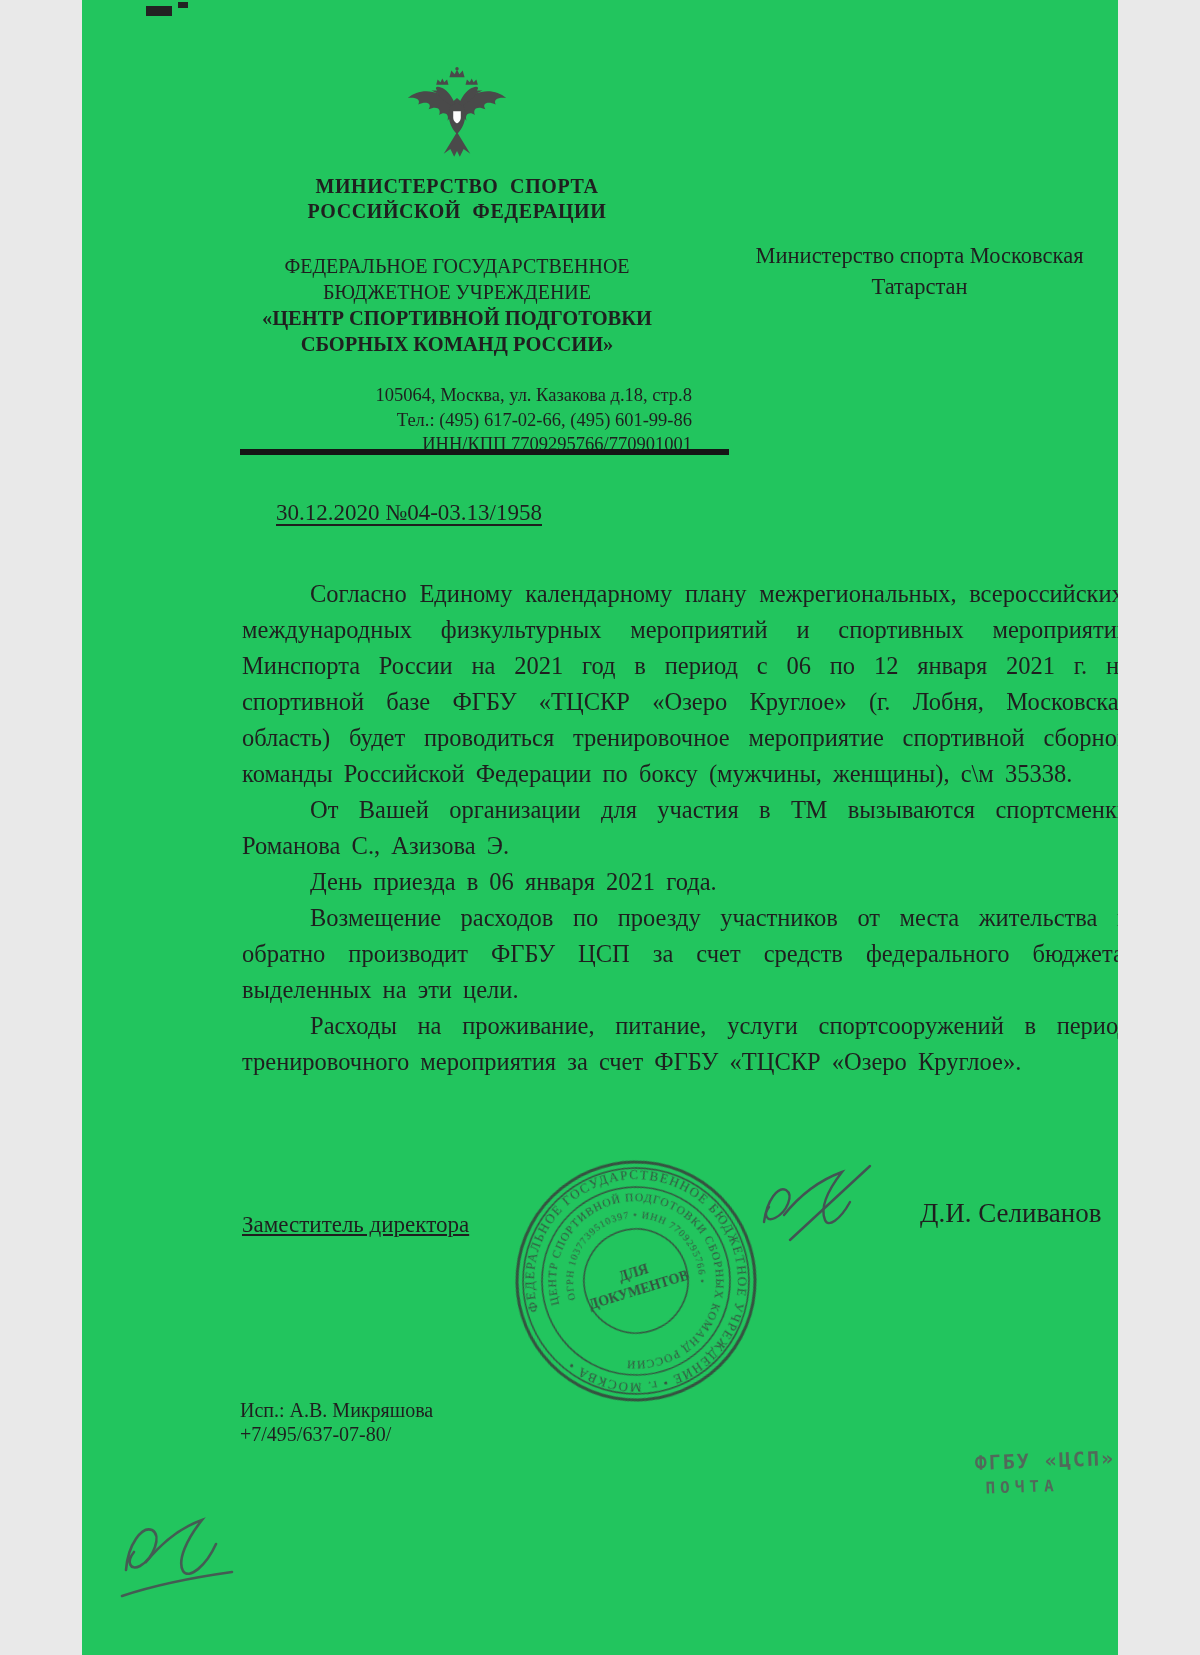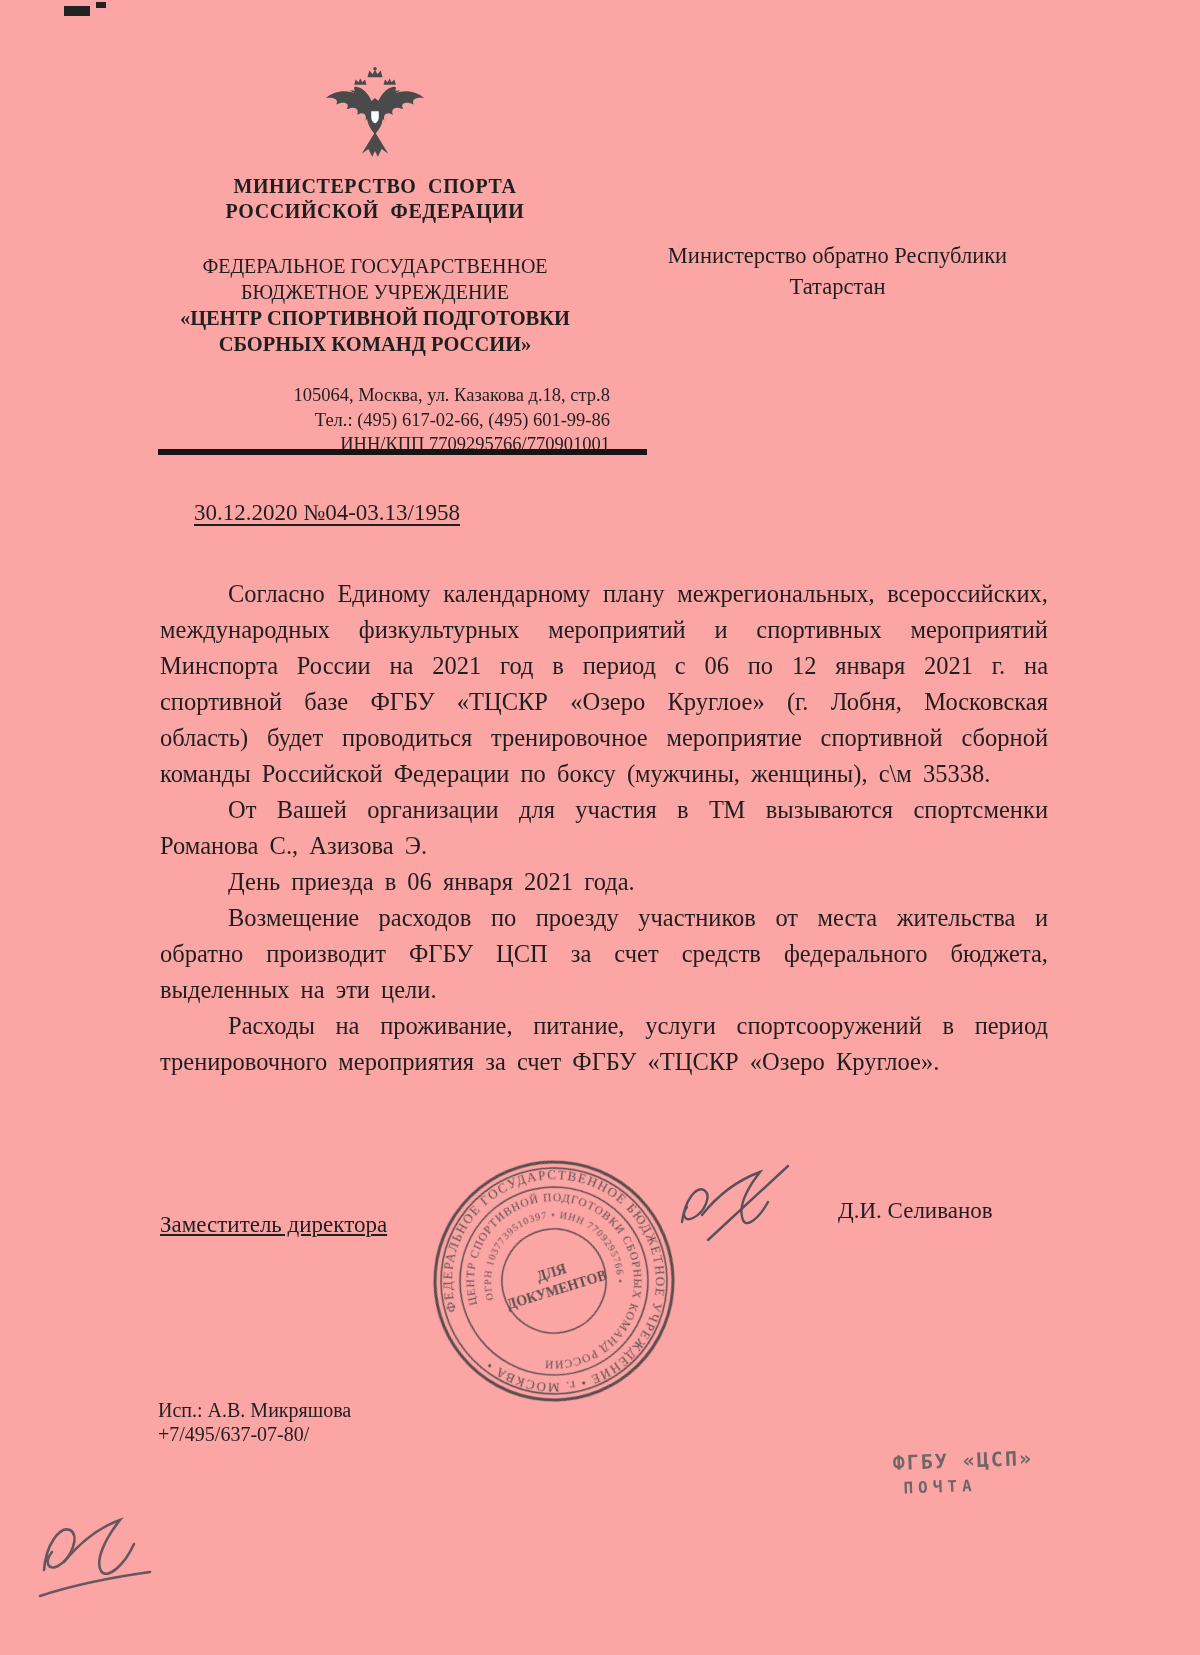--- a/index.html
+++ b/index.html
@@ -1,20 +1,20 @@
 <!DOCTYPE html>
 <html><head>
 <meta charset="utf-8">
 <style>
   html,body{margin:0;padding:0;background:#e9e9e9;}
   .page{
     position:relative;
-    width:1200px;height:1655px;
+    width:1036px;height:1655px;
     margin:0 auto;
-    background:#fca5a5;
+    background:#22c55e;
     font-family:"Liberation Serif","DejaVu Serif",serif;
     color:#1f1f1f;
     overflow:hidden;
   }
   
   .org-block{
     position:absolute;left:140px;top:62px;width:470px;
     text-align:center;
   }
   .emblem{display:block;margin:0 auto 6px auto;}
@@ -34,21 +34,21 @@
     font-size:23px;text-decoration:underline;text-underline-offset:4px;margin-left:28px;
   }
   
   .letter-body{
     position:absolute;left:160px;top:576px;width:888px;
     font-size:24.5px;line-height:36px;text-align:justify;word-spacing:5px;
   }
   .letter-body p{margin:0;text-indent:68px;}
   
   .sig-position{position:absolute;left:160px;top:1212px;font-size:23px;text-decoration:underline;}
-  .sig-name{position:absolute;left:838px;top:1198px;font-size:23px;}
+  .sig-name{position:absolute;left:838px;top:1198px;font-size:27px;}
   .stamp-wrap{
     position:absolute;left:428px;top:1155px;width:252px;height:252px;
     transform:rotate(-17deg);
     opacity:0.82;filter:blur(0.4px);
   }
   .signature-main{position:absolute;left:660px;top:1160px;width:150px;height:95px;}
   
   .executor{position:absolute;left:158px;top:1398px;font-size:20px;line-height:24px;}
   .mail-stamp{
     position:absolute;left:893px;top:1448px;width:170px;
@@ -93,21 +93,21 @@
       <div>СБОРНЫХ КОМАНД РОССИИ»</div>
     </div>
     <div class="addr-block">
       <div>105064, Москва, ул. Казакова д.18, стр.8</div>
       <div>Тел.: (495) 617-02-66, (495) 601-99-86</div>
       <div>ИНН/КПП 7709295766/770901001</div>
     </div>
   </div>
 
   <div class="recipient">
-    <div>Министерство обратно Республики</div>
+    <div>Министерство спорта Московская</div>
     <div>Татарстан</div>
   </div>
 
   <div class="rule"></div>
 
   <div class="ref-line">30.12.2020 №04-03.13/1958</div>
 
   <div class="letter-body">
     <p>Согласно Единому календарному плану межрегиональных, всероссийских, международных физкультурных мероприятий и спортивных мероприятий Минспорта России на 2021 год в период с 06 по 12 января 2021 г. на спортивной базе ФГБУ «ТЦСКР «Озеро Круглое» (г. Лобня, Московская область) будет проводиться тренировочное мероприятие спортивной сборной команды Российской Федерации по боксу (мужчины, женщины), с\м 35338.</p>
     <p>От Вашей организации для участия в ТМ вызываются спортсменки Романова С., Азизова Э.</p>

